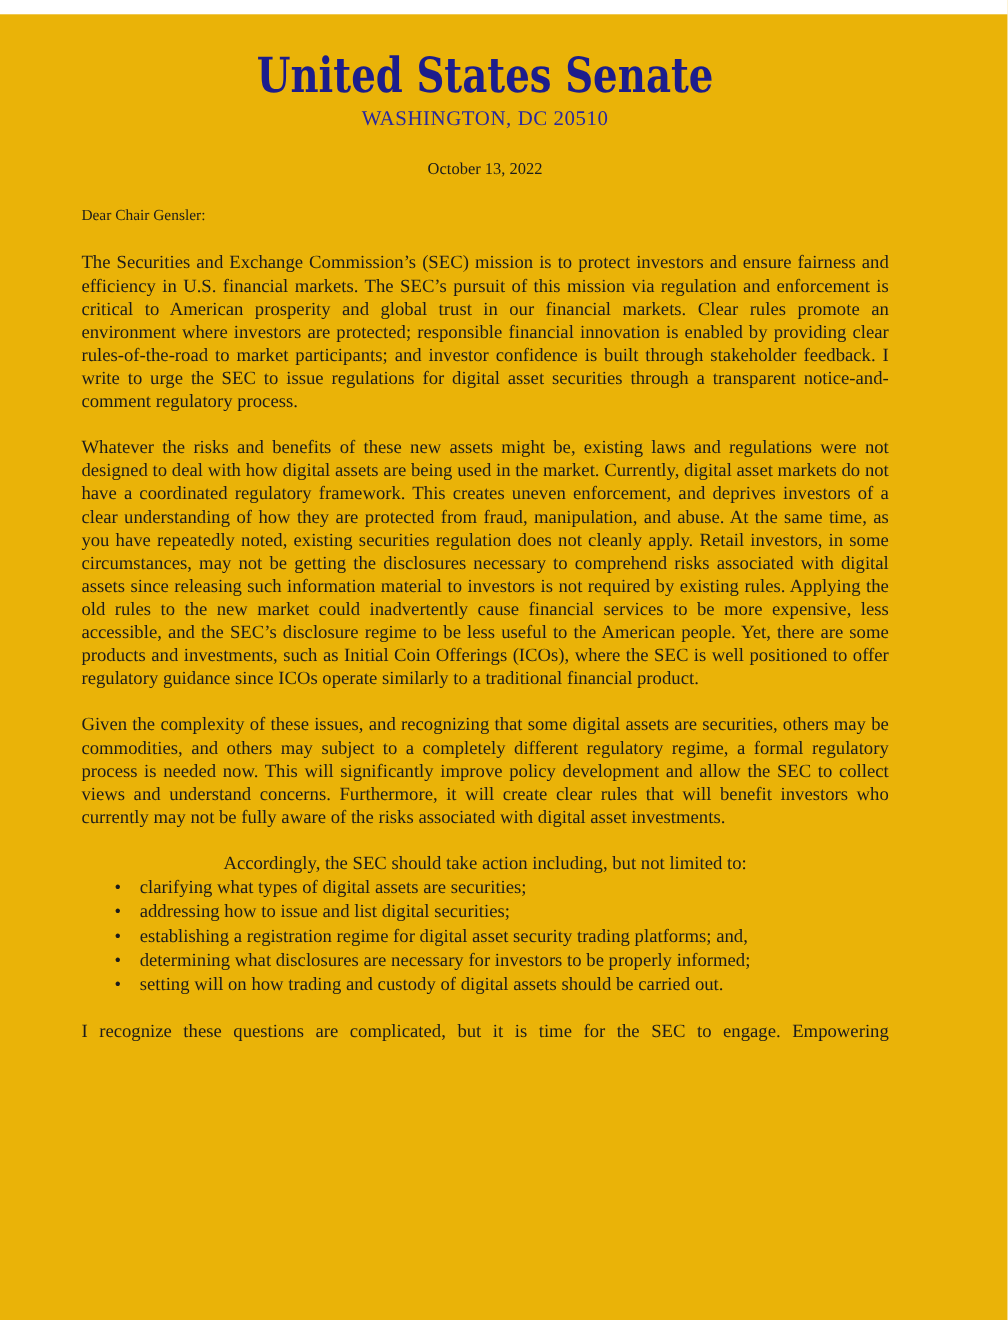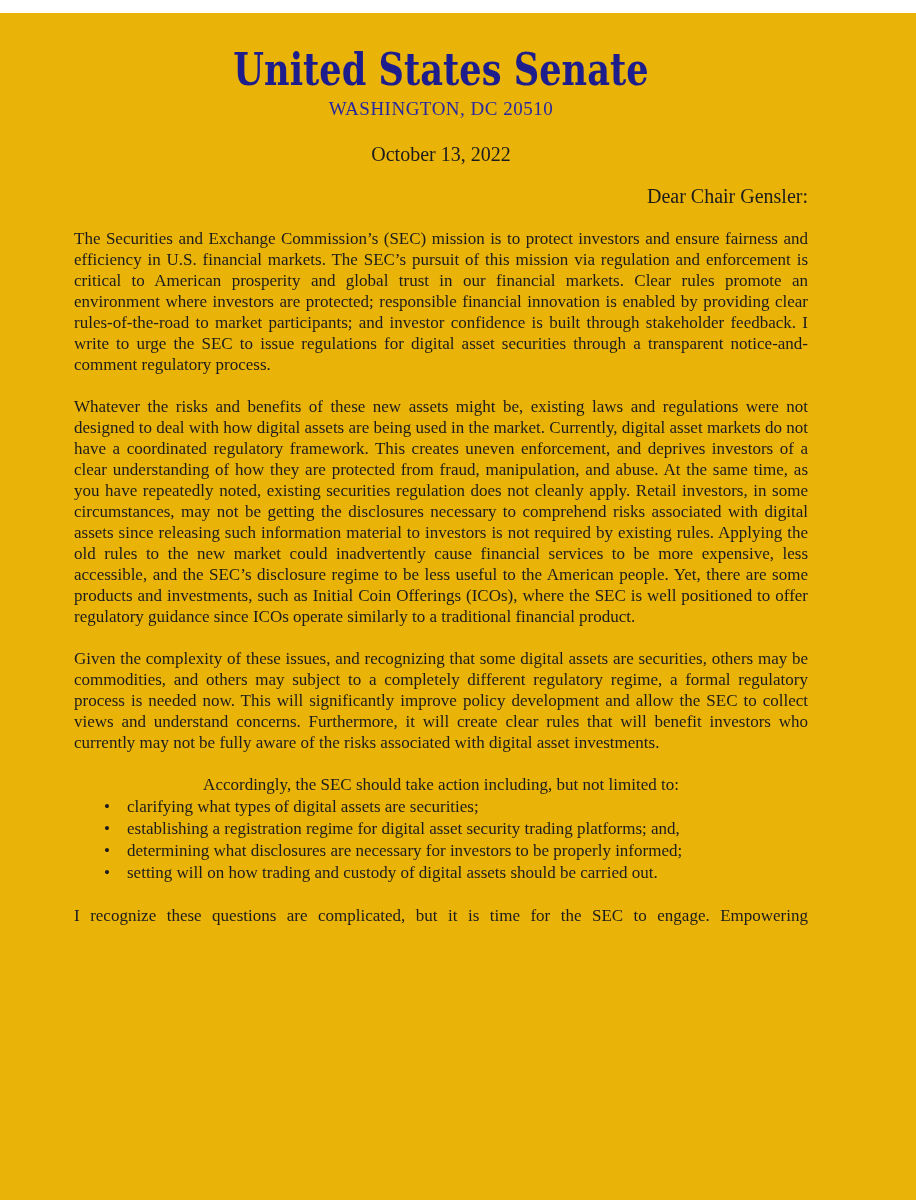--- a/index.html
+++ b/index.html
@@ -37,34 +37,33 @@
   .senate-address {
     margin-top: 5px;
     font-size: 19px;
     line-height: 22px;
     letter-spacing: 0.5px;
     color: #2828a0;
   }
   .date-line {
     margin-top: 24px;
     text-align: center;
-    font-size: 20px;
+    font-size: 15px;
     line-height: 21px;
     color: #1c1c1c;
   }
   .recipient {
     margin-top: 2px;
     font-size: 17px;
     line-height: 21px;
   }
   .salutation {
     margin-top: 21px;
-    font-size: 20px;
+    font-size: 14px;
     line-height: 21px;
-    text-align: right;
   }
   .para {
     margin: 21px 0 0 0;
     font-size: 17px;
     line-height: 21px;
     text-align: justify;
   }
   .para.intro {
     text-align: center;
   }
@@ -108,20 +107,21 @@
   <p class="para">The Securities and Exchange Commission’s (SEC) mission is to protect investors and ensure fairness and efficiency in U.S. financial markets. The SEC’s pursuit of this mission via regulation and enforcement is critical to American prosperity and global trust in our financial markets. Clear rules promote an environment where investors are protected; responsible financial innovation is enabled by providing clear rules-of-the-road to market participants; and investor confidence is built through stakeholder feedback. I write to urge the SEC to issue regulations for digital asset securities through a transparent notice-and-comment regulatory process.</p>
 
   <p class="para">Whatever the risks and benefits of these new assets might be, existing laws and regulations were not designed to deal with how digital assets are being used in the market. Currently, digital asset markets do not have a coordinated regulatory framework. This creates uneven enforcement, and deprives investors of a clear understanding of how they are protected from fraud, manipulation, and abuse. At the same time, as you have repeatedly noted, existing securities regulation does not cleanly apply. Retail investors, in some circumstances, may not be getting the disclosures necessary to comprehend risks associated with digital assets since releasing such information material to investors is not required by existing rules. Applying the old rules to the new market could inadvertently cause financial services to be more expensive, less accessible, and the SEC’s disclosure regime to be less useful to the American people. Yet, there are some products and investments, such as Initial Coin Offerings (ICOs), where the SEC is well positioned to offer regulatory guidance since ICOs operate similarly to a traditional financial product.</p>
 
   <p class="para">Given the complexity of these issues, and recognizing that some digital assets are securities, others may be commodities, and others may subject to a completely different regulatory regime, a formal regulatory process is needed now. This will significantly improve policy development and allow the SEC to collect views and understand concerns. Furthermore, it will create clear rules that will benefit investors who currently may not be fully aware of the risks associated with digital asset investments.</p>
 
   <p class="para intro">Accordingly, the SEC should take action including, but not limited to:</p>
 
   <ul class="bullets">
     <li>clarifying what types of digital assets are securities;</li>
+    <li>addressing how to issue and list digital securities;</li>
     <li>establishing a registration regime for digital asset security trading platforms; and,</li>
     <li>determining what disclosures are necessary for investors to be properly informed;</li>
     <li>setting will on how trading and custody of digital assets should be carried out.</li>
   </ul>
 
   <p class="para stretch-last">I recognize these questions are complicated, but it is time for the SEC to engage. Empowering</p>
 
 </div>
 
 </body></html>

